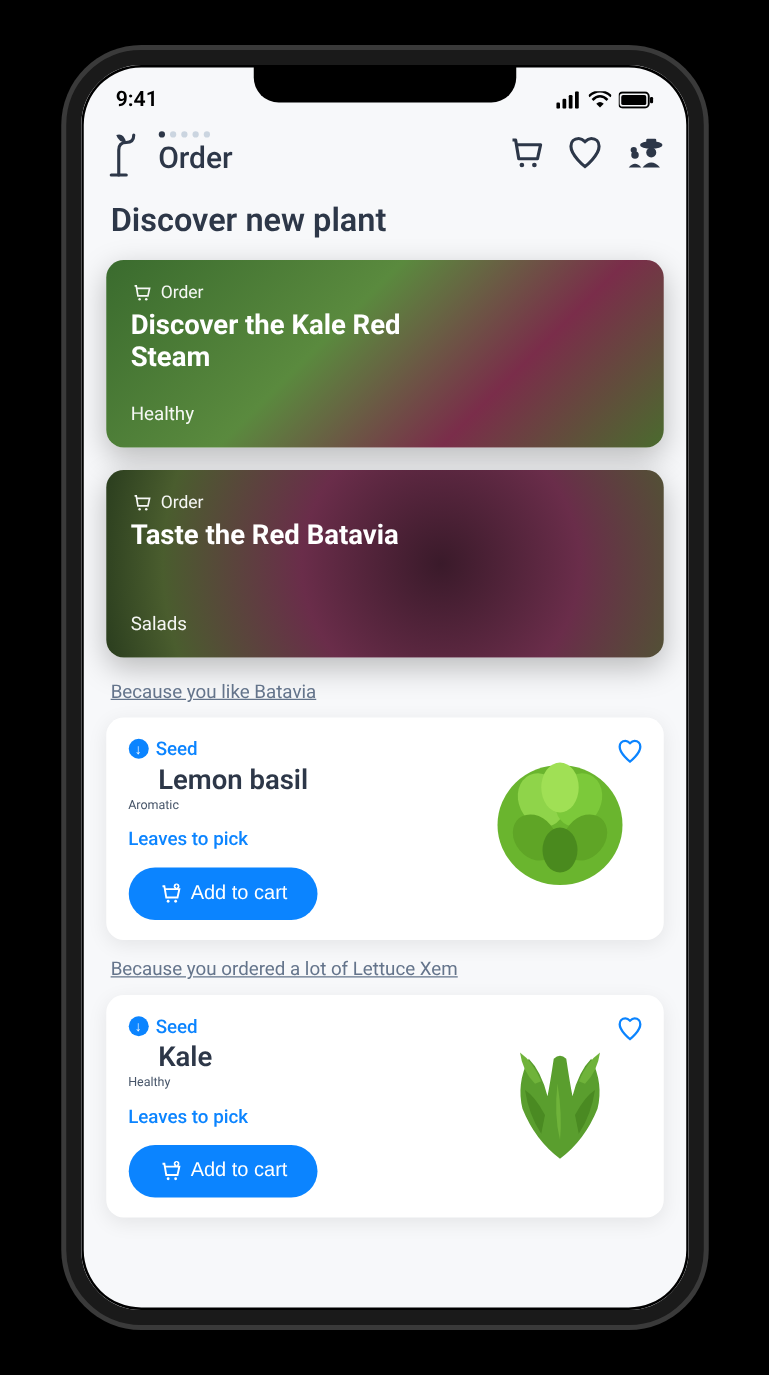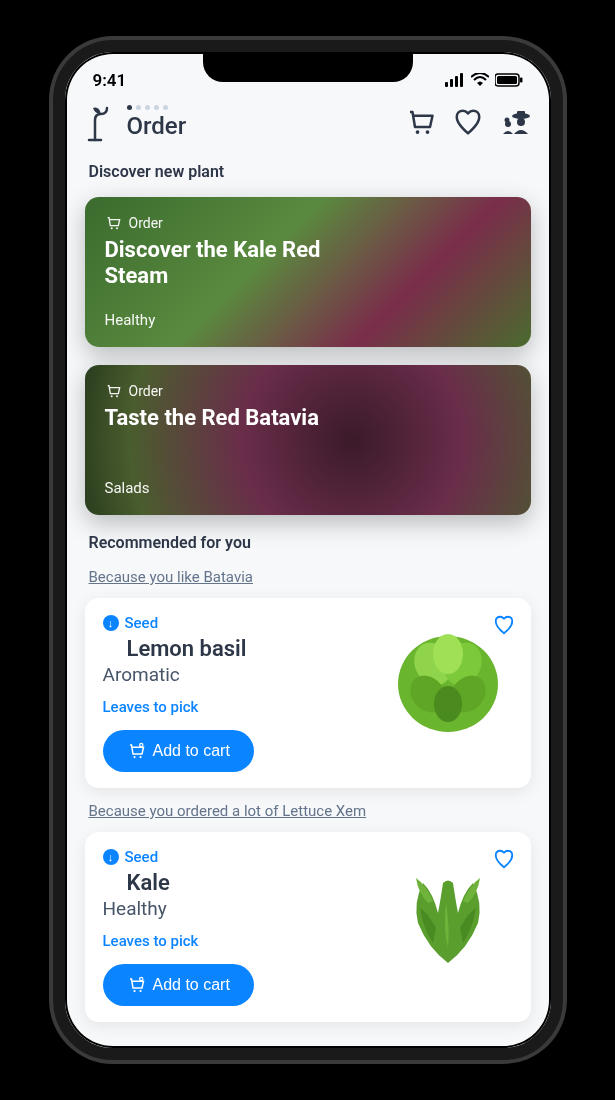--- a/index.html
+++ b/index.html
@@ -58,21 +58,21 @@
 }
 .header-left { display: flex; align-items: center; gap: 10px; }
 .logo-icon { width: 32px; height: 40px; color: #2d3748; }
 .page-title-wrap { display: flex; flex-direction: column; gap: 2px; }
 .dots { display: flex; gap: 4px; }
 .dot { width: 5px; height: 5px; border-radius: 50%; background: #cbd5e0; }
 .dot.active { background: #2d3748; }
 .page-title { font-size: 24px; font-weight: 500; color: #2d3748; }
 .header-right { display: flex; gap: 18px; align-items: center; }
 .header-icon { width: 30px; height: 30px; color: #2d3748; cursor: pointer; }
-.section-title { font-size: 16px; font-weight: 600; color: #2d3748; margin: 18px 4px 16px; }
+.section-title { font-size: 26px; font-weight: 600; color: #2d3748; margin: 18px 4px 16px; }
 .section-sub { font-size: 15px; color: #64748b; margin: 4px 4px 12px; text-decoration: underline; }
 .promo-card {
   border-radius: 14px;
   padding: 18px 20px;
   margin-bottom: 18px;
   color: #fff;
   box-shadow: 0 8px 24px rgba(0,0,0,0.25);
   cursor: pointer;
   min-height: 150px;
   display: flex;
@@ -93,21 +93,21 @@
   position: relative;
   display: flex;
 }
 .rec-left { flex: 1; }
 .rec-badge { display: flex; gap: 6px; align-items: center; color: #0b84ff; font-size: 15px; font-weight: 500; }
 .rec-badge-icon {
   width: 16px; height: 16px; border-radius: 50%; background: #0b84ff;
   display: inline-flex; align-items: center; justify-content: center; color: #fff; font-size: 11px;
 }
 .rec-name { font-size: 22px; font-weight: 600; color: #2d3748; margin-top: 4px; margin-left: 24px; }
-.rec-cat { font-size: 19px; color: #475569; margin-top: 2px; }
+.rec-cat { font-size: 10px; color: #475569; margin-top: 2px; }
 .rec-status { font-size: 15px; color: #0b84ff; margin-top: 12px; font-weight: 500; }
 .add-cart-btn {
   margin-top: 14px;
   background: #0b84ff;
   color: #fff;
   border: none;
   border-radius: 999px;
   padding: 12px 24px;
   font-size: 16px;
   font-weight: 400;
@@ -223,21 +223,20 @@
               <circle cx="10" cy="20" r="1.5" fill="#fff"></circle>
               <circle cx="18" cy="20" r="1.5" fill="#fff"></circle>
             </svg>
           <span>Order</span>
         </div>
         <div class="promo-title">Taste the Red Batavia</div>
       </div>
       <div class="promo-tag">Salads</div>
     </div>
 
-    <div class="section-title">Recommended for you</div>
     <div class="section-sub">Because you like Batavia</div>
 
     <div class="rec-card">
       <svg class="heart-fav" viewBox="0 0 24 24">
           <path d="M12 21 C12 21 3 14 3 8 C3 5 5 3 8 3 C10 3 12 5 12 5 C12 5 14 3 16 3 C19 3 21 5 21 8 C21 14 12 21 12 21 Z" stroke="currentColor" stroke-width="2" fill="none"></path>
         </svg>
       <div class="rec-left">
         <div class="rec-badge">
           <span class="rec-badge-icon">↓</span>
           <span>Seed</span>

